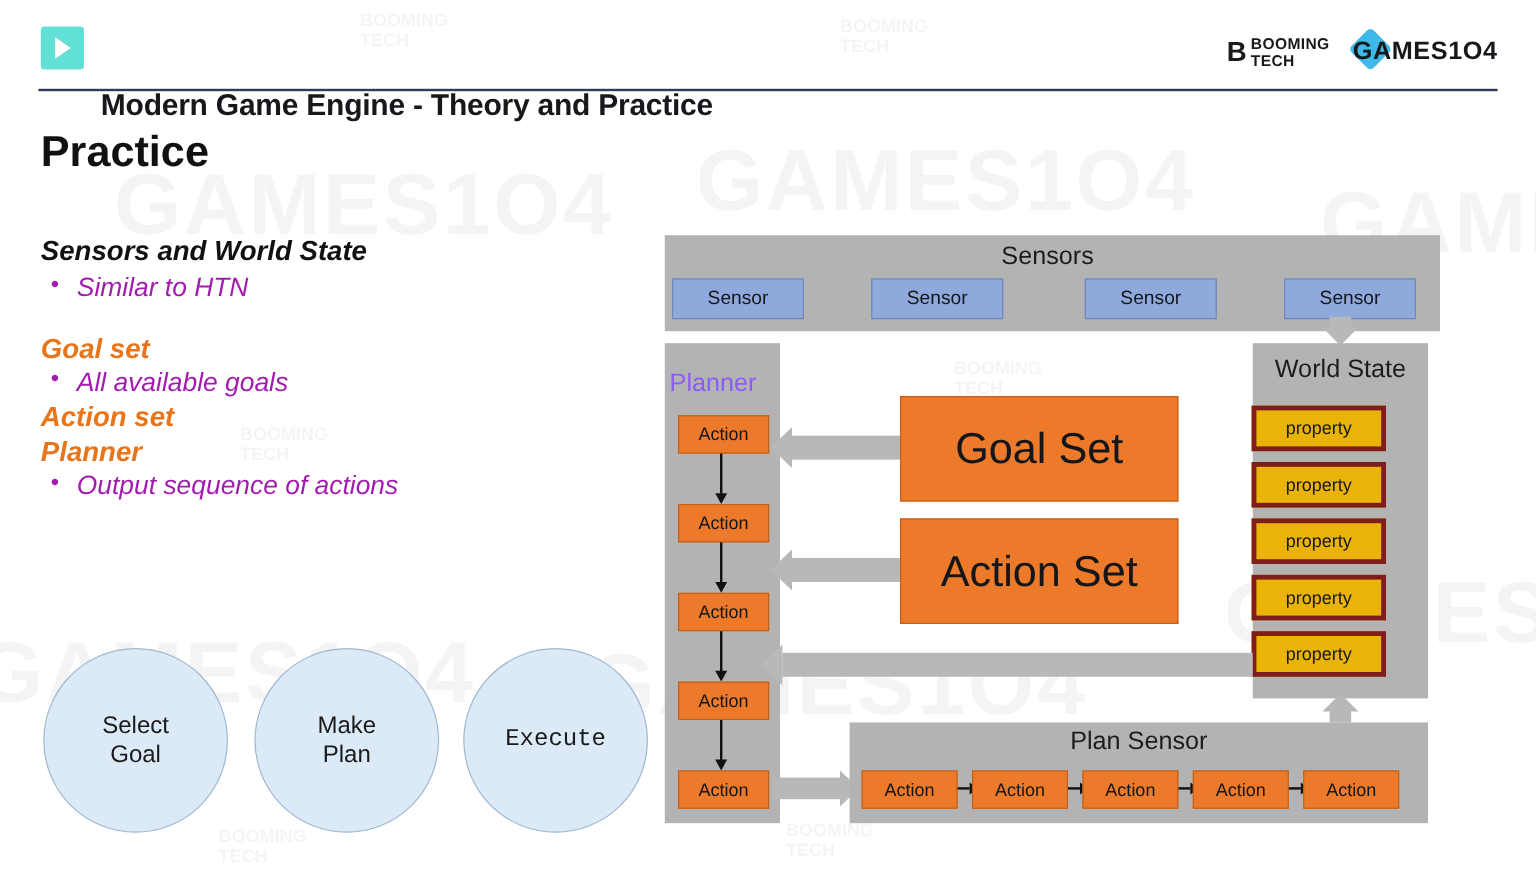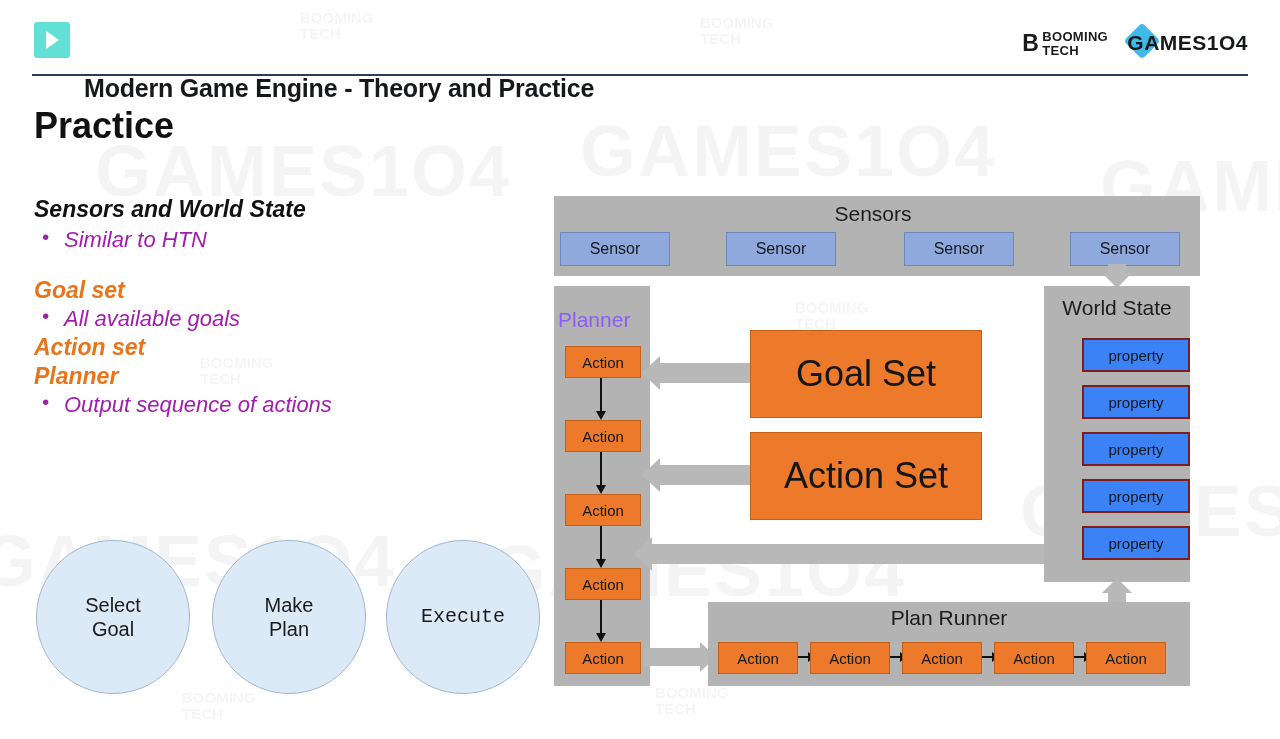--- a/index.html
+++ b/index.html
@@ -279,25 +279,25 @@
   #world-state-label {
     position: absolute;
     left: 494px; top: 100px;
     width: 146px;
     text-align: center;
     font-size: 21px;
     color: #1c1c1c;
   }
   .property-box {
     position: absolute;
-    left: 532px;
+    left: 493px;
     width: 104px;
     height: 30px;
-    background: #3b82f6;
-    border: 2px solid #7f1d1d;
+    background: #eab308;
+    border: 4px solid #7f1d1d;
     display: flex;
     align-items: center;
     justify-content: center;
     font-size: 15px;
     color: #15181d;
   }
   #prop-1 { top: 142px; }
   #prop-2 { top: 189px; }
   #prop-3 { top: 236px; }
   #prop-4 { top: 283px; }
@@ -549,21 +549,21 @@
   <div class="property-box" id="prop-2">property</div>
   <div class="property-box" id="prop-3">property</div>
   <div class="property-box" id="prop-4">property</div>
   <div class="property-box" id="prop-5">property</div>
 
   <div class="g-arrow-left" id="ga-ws-back"></div>
   <div class="g-arrow-up" id="ga-pr-ws"></div>
 
   <div class="g-arrow-right" id="ga-plan"></div>
   <div class="panel-gray" id="plan-runner-panel"></div>
-  <div id="plan-runner-label">Plan Runner</div>
+  <div id="plan-runner-label">Plan Sensor</div>
   <div class="pr-action" id="pr-1">Action</div>
   <div class="pr-arrow" id="pra-1"></div>
   <div class="pr-action" id="pr-2">Action</div>
   <div class="pr-arrow" id="pra-2"></div>
   <div class="pr-action" id="pr-3">Action</div>
   <div class="pr-arrow" id="pra-3"></div>
   <div class="pr-action" id="pr-4">Action</div>
   <div class="pr-arrow" id="pra-4"></div>
   <div class="pr-action" id="pr-5">Action</div>
 </div>

